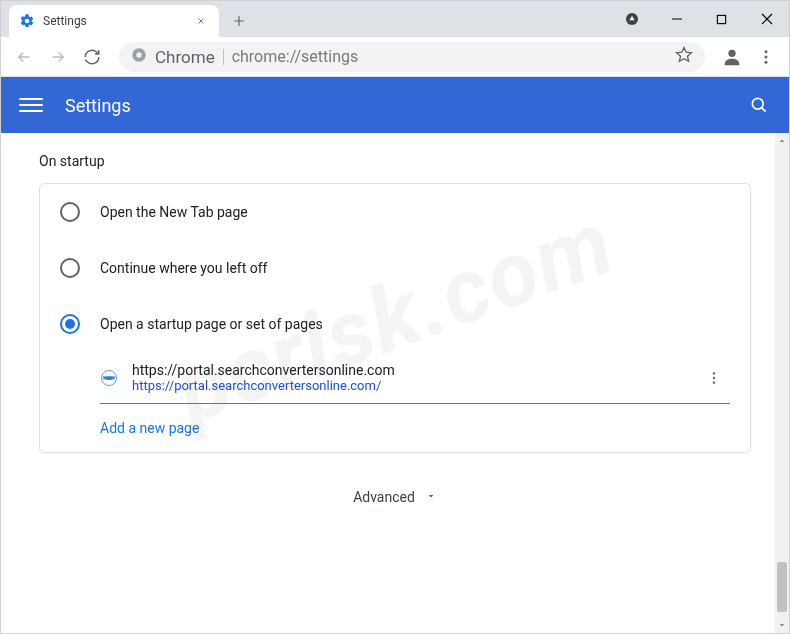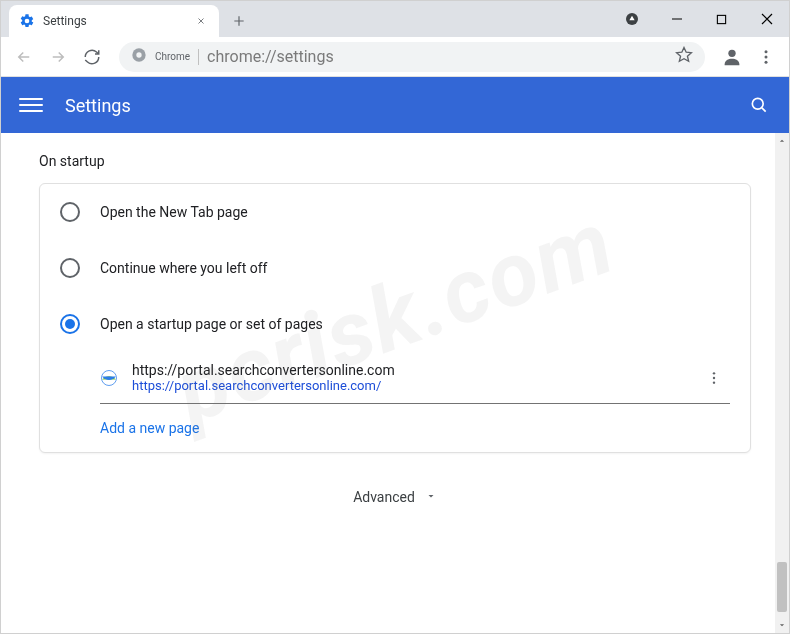--- a/index.html
+++ b/index.html
@@ -14,21 +14,21 @@
 .tab-close svg { width: 10px; height: 10px; }
 .new-tab { width: 28px; height: 28px; display: flex; align-items: center; justify-content: center; margin-left: 6px; margin-bottom: 2px; border-radius: 50%; cursor: pointer; }
 .window-controls { margin-left: auto; display: flex; height: 36px; }
 .win-btn { width: 45px; display: flex; align-items: center; justify-content: center; cursor: pointer; }
 
 
 .toolbar { height: 40px; background: #fff; border-bottom: 1px solid #e0e0e0; display: flex; align-items: center; padding: 0 8px; gap: 4px; }
 .nav-btn { width: 30px; height: 30px; display: flex; align-items: center; justify-content: center; border-radius: 50%; cursor: pointer; color: #5f6368; }
 .nav-btn.disabled { color: #bdbdbd; }
 .omnibox { flex: 1; height: 30px; background: #f1f3f4; border-radius: 15px; display: flex; align-items: center; padding: 0 12px; gap: 8px; margin: 0 8px; }
-.omnibox-chrome { display: flex; align-items: center; gap: 6px; color: #5f6368; font-size: 10px; }
+.omnibox-chrome { display: flex; align-items: center; gap: 6px; color: #5f6368; font-size: 17px; }
 .omnibox-divider { width: 1px; height: 16px; background: #c0c0c0; }
 .omnibox-url { color: #7a7a7a; font-size: 16px; flex: 1; }
 .star-btn { color: #5f6368; }
 .profile-btn, .menu-btn { width: 30px; height: 30px; display: flex; align-items: center; justify-content: center; cursor: pointer; color: #5f6368; border-radius: 50%; }
 
 
 .settings-header { height: 56px; background: #3367d6; display: flex; align-items: center; padding: 0 18px; color: #fff; }
 .hamburger { width: 24px; height: 24px; cursor: pointer; display: flex; flex-direction: column; justify-content: center; gap: 4px; margin-right: 22px; }
 .hamburger span { height: 2px; background: #fff; border-radius: 1px; }
 .settings-title { font-size: 18px; font-weight: 400; flex: 1; }

